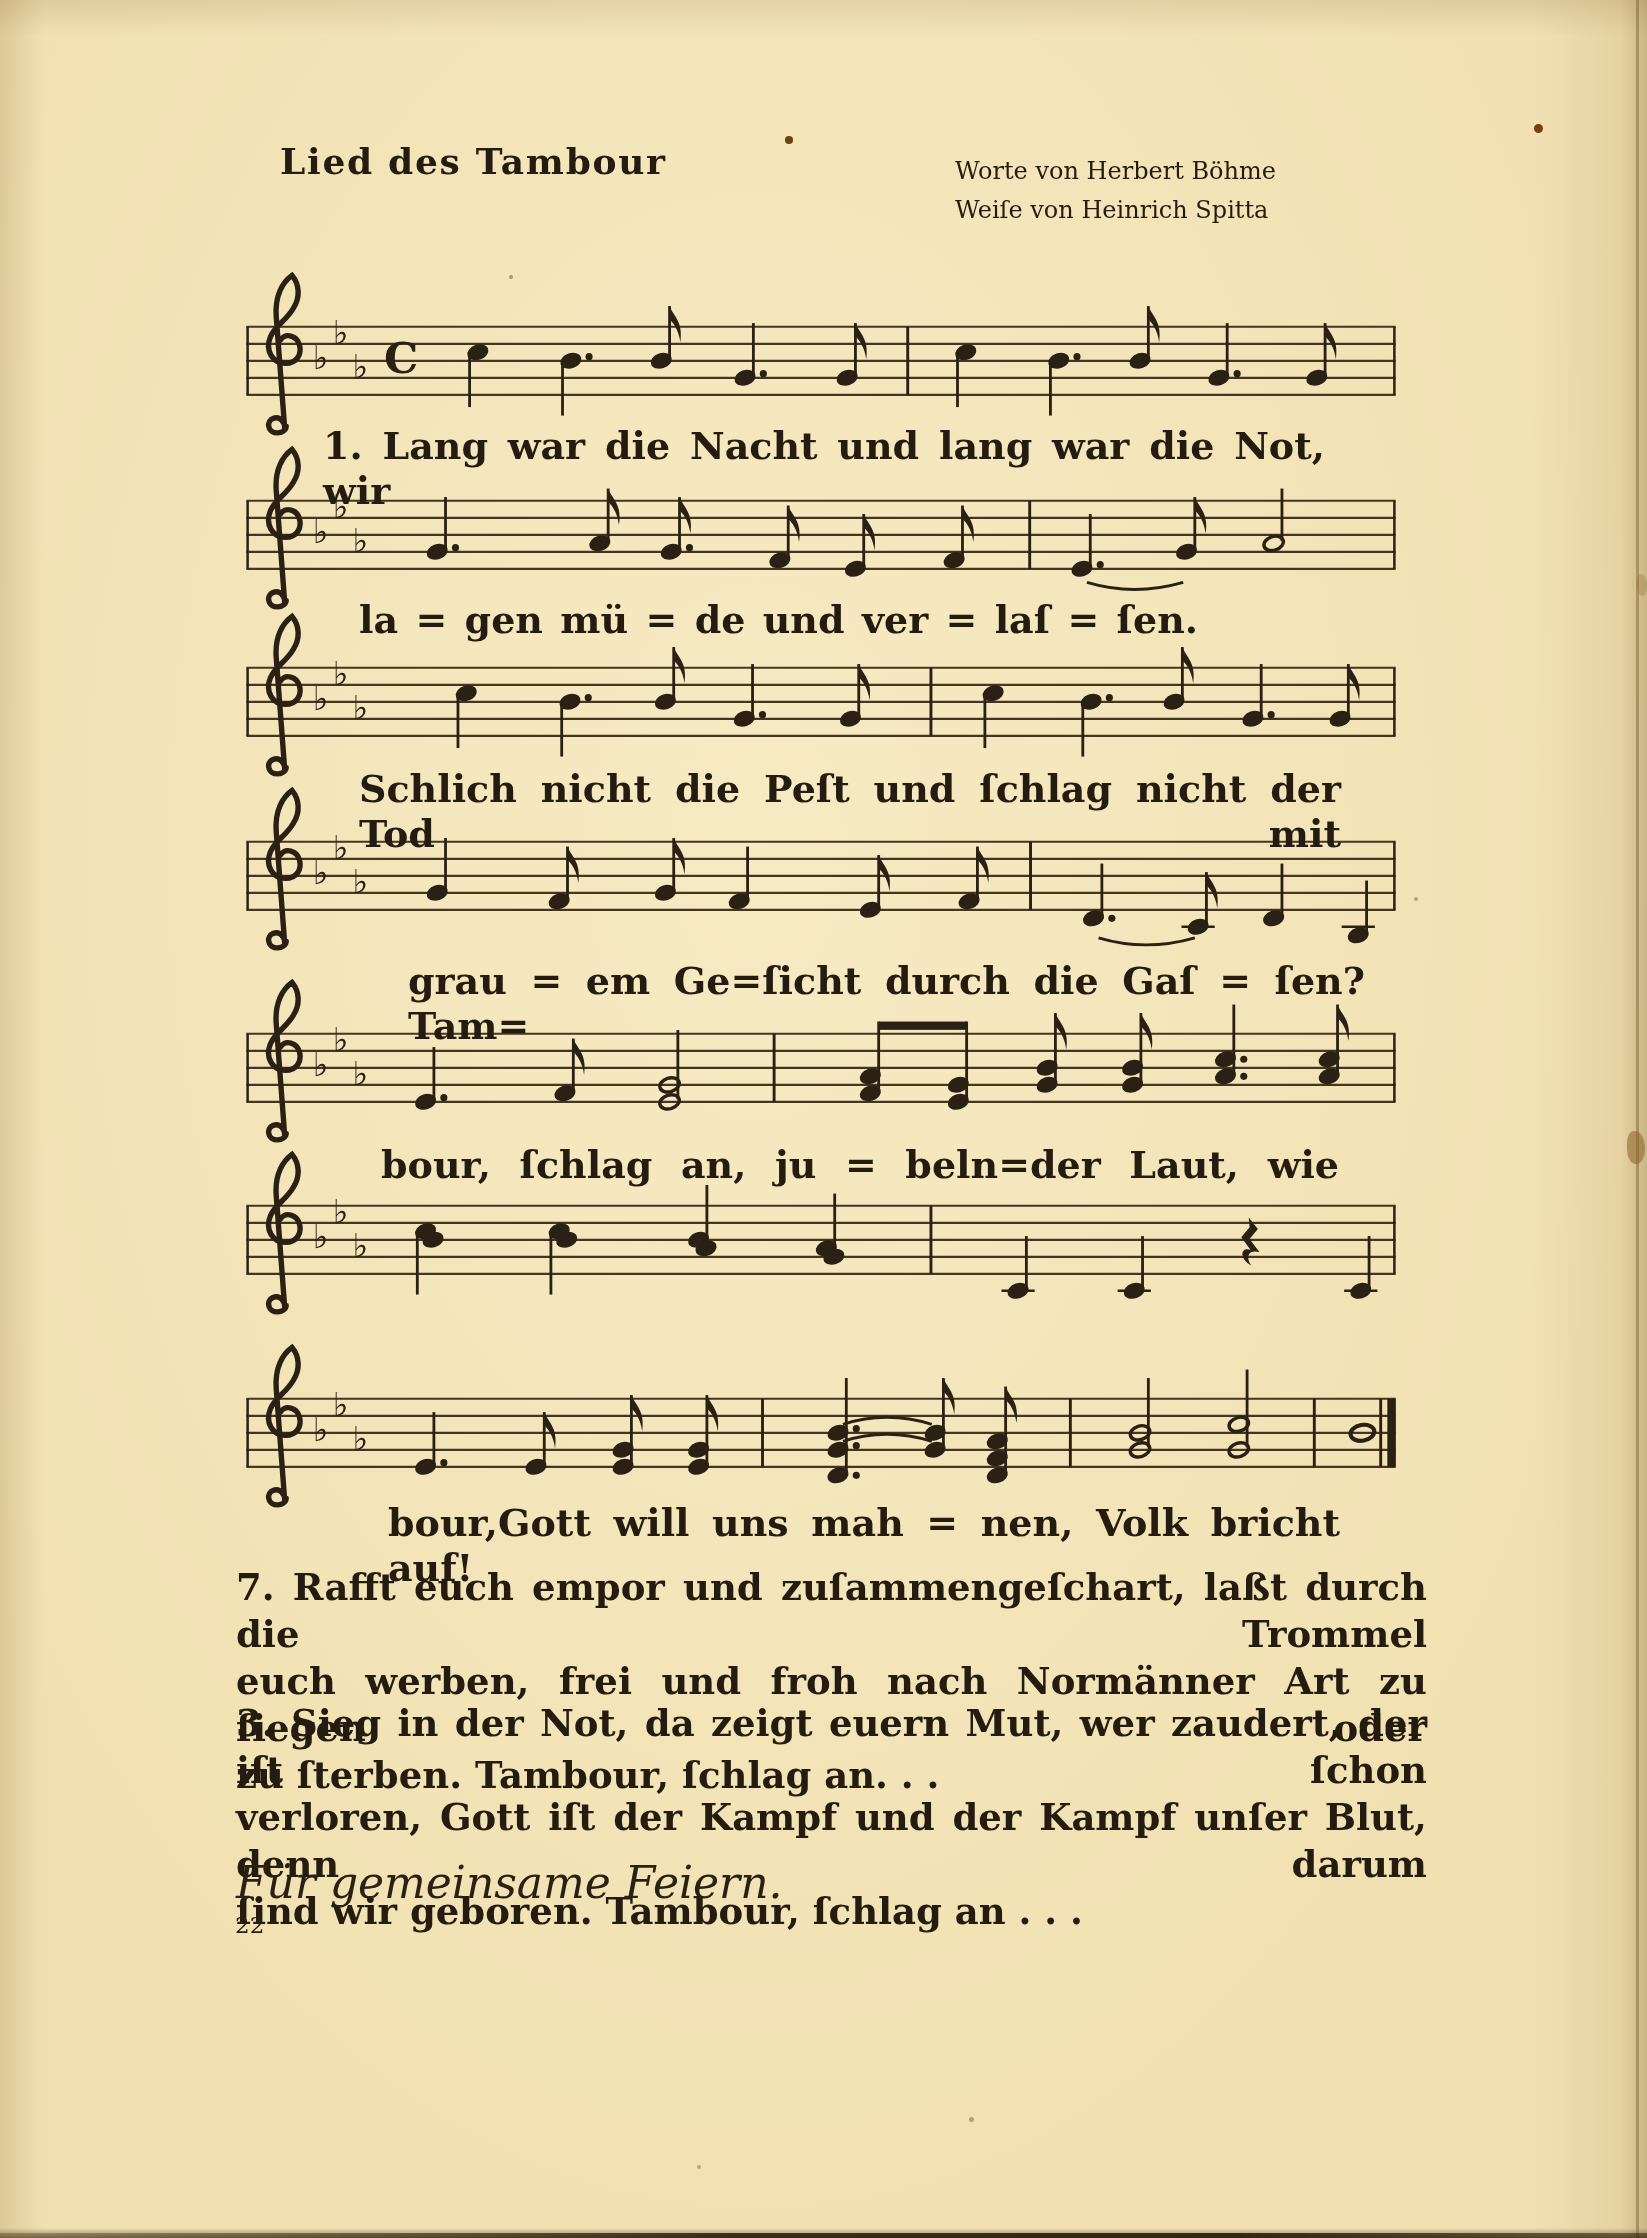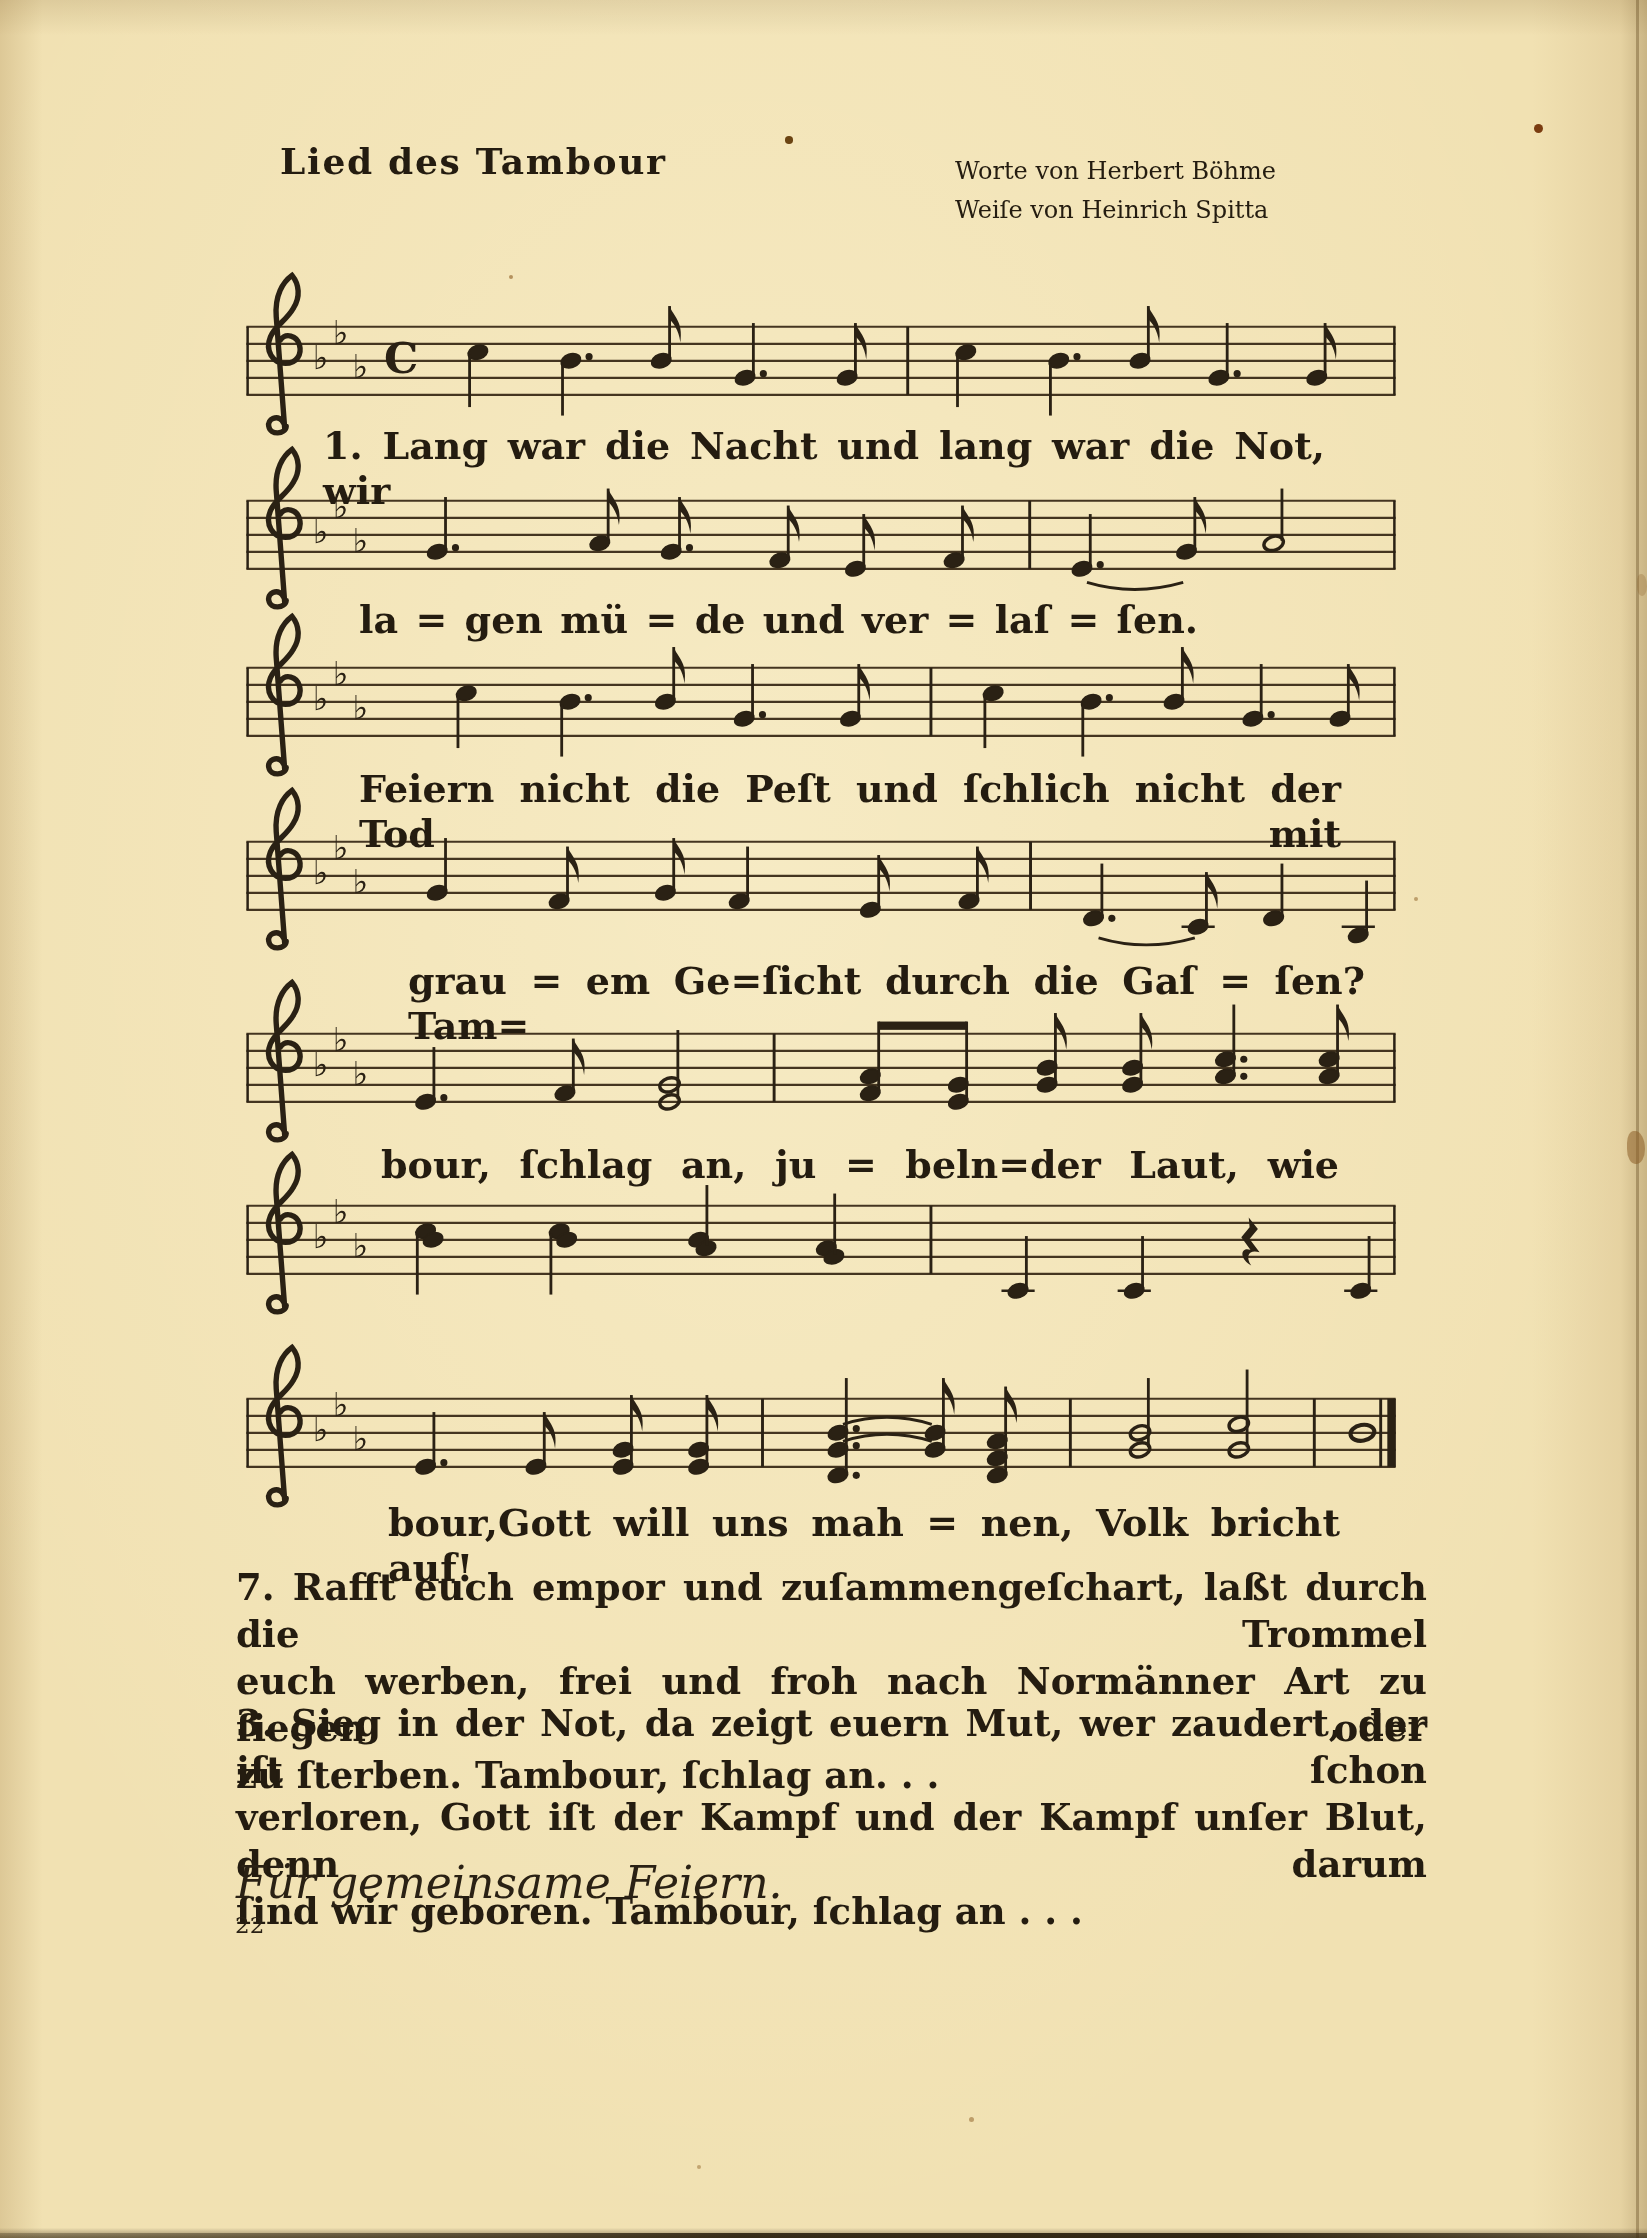--- a/index.html
+++ b/index.html
@@ -369,21 +369,21 @@
         <ellipse cx="1196" cy="90.75" rx="12" ry="8.2" transform="rotate(-18 1196 90.75)" fill="none" stroke="#2a2114" stroke-width="4.2"></ellipse>
         <ellipse cx="1196" cy="121.5" rx="12" ry="8.2" transform="rotate(-18 1196 121.5)" fill="none" stroke="#2a2114" stroke-width="4.2"></ellipse>
         <line x1="1206" y1="118.5" x2="1206" y2="24.75" stroke="#2a2114" stroke-width="3.4"></line>
         <ellipse cx="1345" cy="101" rx="14.5" ry="9.5" transform="rotate(-10 1345 101)" fill="none" stroke="#2a2114" stroke-width="5"></ellipse>
         <path d="M719,90.75 Q771.5,73.75 826,90.75" fill="none" stroke="#2a2114" stroke-width="3.4"></path>
         <path d="M719,111.25 Q771.5,94.25 826,111.25" fill="none" stroke="#2a2114" stroke-width="3.4"></path>
       </svg></div>
 
   <div class="lyric" style="left:323px;top:398px;width:1002px;">1. Lang war die Nacht und lang war die Not, wir</div>
   <div class="lyric" style="left:359px;top:572px;width:839px;">la = gen mü = de und ver = laſ = ſen.</div>
-  <div class="lyric" style="left:359px;top:741px;width:982px;">Feiern nicht die Peſt und ſchlich nicht der Tod mit</div>
+  <div class="lyric" style="left:359px;top:741px;width:982px;">Schlich nicht die Peſt und ſchlag nicht der Tod mit</div>
   <div class="lyric" style="left:408px;top:933px;width:957px;">grau = em Ge=ſicht durch die Gaſ = ſen? Tam=</div>
   <div class="lyric" style="left:381px;top:1117px;width:958px;">bour, ſchlag an, ju = beln=der Laut, wie</div>
   <div class="lyric" style="left:388px;top:1475px;width:952px;">bour,Gott will uns mah = nen, Volk bricht auf!</div>
 
   <div class="verse" style="top:1564px;">
     <div class="vline">7. Rafft euch empor und zuſammengeſchart, laßt durch die Trommel</div>
     <div class="vline">euch werben, frei und froh nach Normänner Art zu ſiegen oder</div>
     <div class="vline last">zu ſterben. Tambour, ſchlag an. . .</div>
   </div>
 

